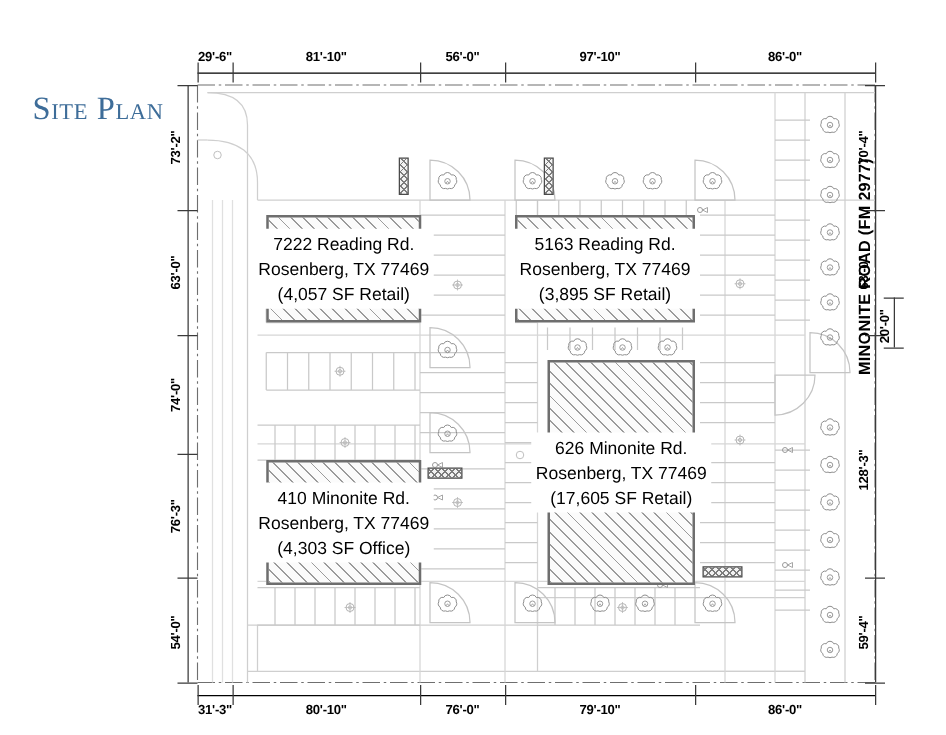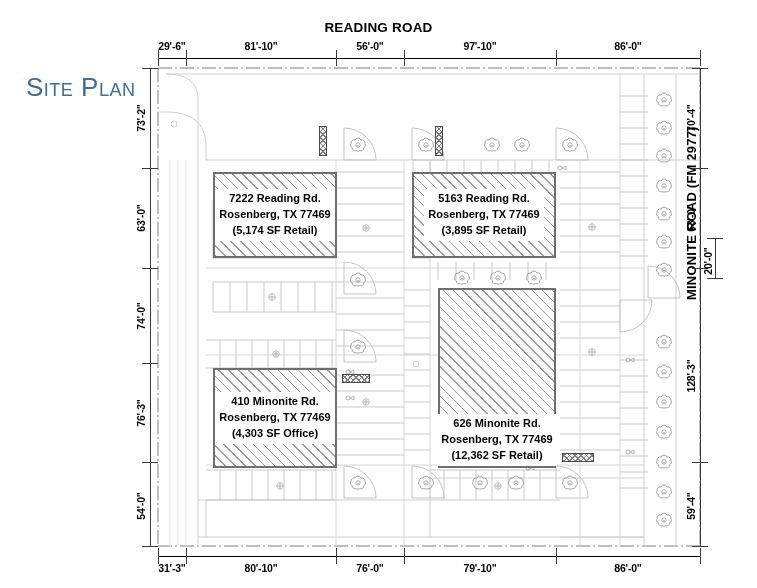--- a/index.html
+++ b/index.html
@@ -11,21 +11,21 @@
     overflow:hidden;
     position:relative;
     -webkit-font-smoothing:antialiased;
   }
   #root{position:absolute;left:0;top:0;width:757px;height:588px;}
 
   
   .plan-title{
     position:absolute;left:26px;top:74px;
     color:#3e6d99;
-    font-family:Liberation Sans, sans-serif;
+    font-family:Liberation Serif, serif;
     font-size:26px;
     font-variant:small-caps;
     letter-spacing:.5px;
     white-space:nowrap;
     line-height:1;
   }
 
   
   .road-top{
     position:absolute;left:0;top:20px;width:757px;
@@ -61,22 +61,22 @@
     background-color:#fbfbfb;
     background-image:repeating-linear-gradient(
        45deg, #9b9b9b 0px, #9b9b9b 1px, rgba(0,0,0,0) 1px, rgba(0,0,0,0) 7px);
     box-sizing:border-box;
     display:flex;align-items:center;justify-content:center;
   }
   .bldg-label{
     background:#ffffff;
     padding:2px 4px;
     text-align:center;
-    font-size:11px;
-    font-weight:bold;
+    font-size:14px;
+    font-weight:normal;
     line-height:1.45;
     color:#000;
     white-space:nowrap;
   }
   .bldg-label span{display:block;}
 
   
   .ramp{
     position:absolute;
     border:1px solid #4a4a4a;
@@ -87,21 +87,20 @@
     box-sizing:border-box;
   }
 </style>
 </head>
 <body>
 
 <div id="root">
 
   <div class="plan-title">Site Plan</div>
 
-  <div class="road-top">READING ROAD</div>
   <div class="road-right">MINONITE ROAD (FM 2977)</div>
 
   <svg id="canvas" viewBox="0 0 757 588" xmlns="http://www.w3.org/2000/svg">
     <defs>
 
       <g id="tree">
         <path d="M0,-7 a3.1,3.1 0 0 1 3.0,2.0 a3.1,3.1 0 0 1 4.0,3.5
                  a3.1,3.1 0 0 1 -1.2,4.3 a3.1,3.1 0 0 1 -4.2,2.9
                  a3.1,3.1 0 0 1 -3.2,0 a3.1,3.1 0 0 1 -4.2,-2.9
                  a3.1,3.1 0 0 1 -1.2,-4.3 a3.1,3.1 0 0 1 4.0,-3.5
@@ -403,45 +402,45 @@
       <circle cx="174" cy="124" r="3"></circle>
       <circle cx="416" cy="364" r="3"></circle>
       <circle cx="552" cy="192" r="3"></circle>
     </g>
   </svg>
 
   <div class="bldg" style="left:213px;top:172px;width:124px;height:86px;">
     <div class="bldg-label">
       <span>7222 Reading Rd.</span>
       <span>Rosenberg, TX 77469</span>
-      <span>(5,174 SF Retail)</span>
+      <span>(4,057 SF Retail)</span>
     </div>
   </div>
 
   <div class="bldg" style="left:412px;top:172px;width:144px;height:86px;">
     <div class="bldg-label">
       <span>5163 Reading Rd.</span>
       <span>Rosenberg, TX 77469</span>
       <span>(3,895 SF Retail)</span>
     </div>
   </div>
 
   <div class="bldg" style="left:213px;top:368px;width:124px;height:100px;">
     <div class="bldg-label">
       <span>410 Minonite Rd.</span>
       <span>Rosenberg, TX 77469</span>
       <span>(4,303 SF Office)</span>
     </div>
   </div>
 
-  <div class="bldg" style="left:438px;top:288px;width:118px;height:180px;align-items:flex-end;">
+  <div class="bldg" style="left:438px;top:288px;width:118px;height:180px;">
     <div class="bldg-label">
       <span>626 Minonite Rd.</span>
       <span>Rosenberg, TX 77469</span>
-      <span>(12,362 SF Retail)</span>
+      <span>(17,605 SF Retail)</span>
     </div>
   </div>
 
   <div class="ramp" style="left:319px;top:126px;width:8px;height:30px;"></div>
   <div class="ramp" style="left:435px;top:126px;width:8px;height:30px;"></div>
   <div class="ramp" style="left:342px;top:374px;width:28px;height:9px;"></div>
   <div class="ramp" style="left:562px;top:453px;width:32px;height:9px;"></div>
 
   <div>
     <div class="dimline h" style="left:158px;top:58px;width:542px;"></div>

